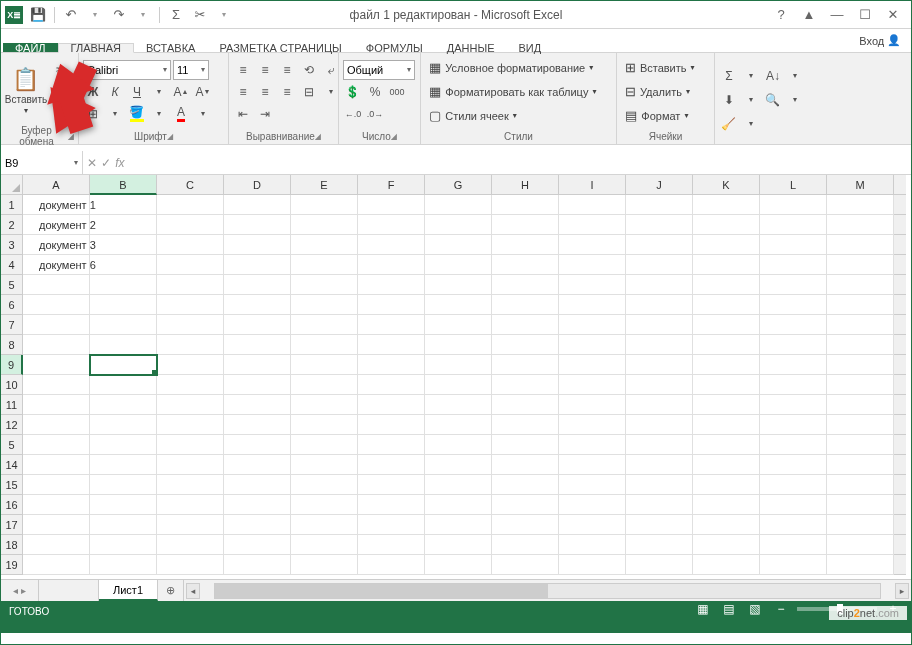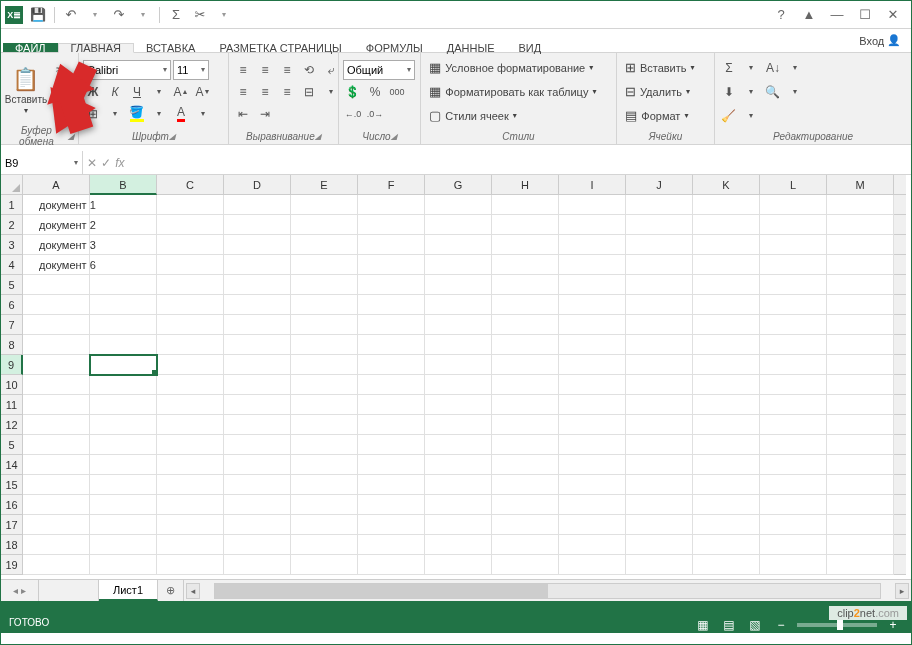--- a/index.html
+++ b/index.html
@@ -23,21 +23,21 @@
   .signin { margin-left: auto; padding: 0 10px; font-size: 11px; display: flex; align-items: center; color: #444; }
 
   
   .arrow-pointer { position: absolute; left: 40px; top: 56px; z-index: 100; pointer-events: none; }
   .arrow-pointer svg { filter: drop-shadow(2px 2px 3px rgba(0,0,0,0.4)); }
 
   
   .ribbon { height: 92px; background: #f1f1f1; display: flex; border-bottom: 1px solid #d4d4d4; font-size: 11px; }
   .group { border-right: 1px solid #d4d4d4; display: flex; flex-direction: column; padding: 2px 4px 0 4px; }
   .group-body { flex: 1; display: flex; gap: 4px; }
-  .group-label { height: 16px; text-align: center; font-size: 10px; color: #666; display: flex; justify-content: center; align-items: center; gap: 0; font-style: italic; }
+  .group-label { height: 16px; text-align: center; font-size: 10px; color: #666; display: flex; justify-content: center; align-items: center; gap: 0; }
   .group-label .dlg { font-size: 8px; color: #888; cursor: pointer; }
   .bigbtn { width: 42px; display: flex; flex-direction: column; align-items: center; justify-content: center; gap: 2px; cursor: pointer; color: #444; font-size: 10px; text-align: center; line-height: 1.1; }
   .bigbtn .ico { font-size: 22px; }
   .col { display: flex; flex-direction: column; gap: 2px; justify-content: center; }
   .row { display: flex; gap: 2px; align-items: center; }
   .sbtn { width: 20px; height: 20px; display: flex; align-items: center; justify-content: center; font-size: 12px; color: #555; cursor: pointer; border: 1px solid transparent; }
   .combo { height: 20px; border: 1px solid #ababab; background: #fff; display: flex; align-items: center; padding: 0 3px; font-size: 11px; cursor: pointer; }
   .combo .dd { margin-left: auto; font-size: 8px; color: #666; padding-left: 4px; }
   .txtbtn { height: 20px; display: flex; align-items: center; gap: 4px; padding: 0 4px; font-size: 11px; color: #444; cursor: pointer; }
   .txtbtn .ico { font-size: 13px; }
@@ -71,21 +71,21 @@
   .sheet-tabs { height: 22px; border-top: 1px solid #ccc; display: flex; align-items: stretch; font-size: 11px; background: #f1f1f1; }
   .tab-nav { width: 38px; display: flex; align-items: center; justify-content: center; gap: 4px; color: #888; font-size: 10px; border-right: 1px solid #ccc; }
   .sheet-tab { padding: 0 14px; background: #fff; border-right: 1px solid #ccc; display: flex; align-items: center; border-bottom: 2px solid #217346; cursor: pointer; }
   .sheet-add { width: 26px; display: flex; align-items: center; justify-content: center; color: #666; cursor: pointer; border-right: 1px solid #ccc; }
   .hscroll-region { flex: 1; display: flex; align-items: center; background: #f1f1f1; padding: 0 2px; }
   .hscroll { flex: 1; height: 16px; background: #e8e8e8; border: 1px solid #ccc; position: relative; margin: 0 14px; }
   .hscroll-thumb { position: absolute; left: 0; top: 0; height: 100%; width: 50%; background: #cdcdcd; }
   .scroll-arrow { width: 14px; height: 16px; background: #e8e8e8; border: 1px solid #ccc; display: flex; align-items: center; justify-content: center; font-size: 9px; color: #666; cursor: pointer; }
 
   
-  .statusbar { height: 24px; background: #217346; color: #fff; display: flex; align-items: flex-start; font-size: 10px; padding: 16px 8px; }
+  .statusbar { height: 24px; background: #217346; color: #fff; display: flex; align-items: flex-end; font-size: 10px; padding: 16px 8px; }
   .status-left { text-transform: uppercase; }
   .status-right { margin-left: auto; display: flex; align-items: center; gap: 6px; }
   .view-btn { width: 20px; height: 16px; display: flex; align-items: center; justify-content: center; cursor: pointer; font-size: 12px; }
   .zoom-slider { width: 80px; height: 4px; background: rgba(255,255,255,0.4); position: relative; }
   .zoom-slider::after { content: ""; position: absolute; left: 50%; top: -3px; width: 6px; height: 10px; background: #fff; }
 
   
   .watermark { position: absolute; right: 4px; bottom: 24px; font-size: 11px; font-family: Arial; color: #555; background: rgba(255,255,255,0.85); padding: 1px 8px; z-index: 200; }
   .watermark .o { color: #f7941d; font-weight: bold; }
 </style>
@@ -99,20 +99,21 @@
     <div class="qat-sep"></div>
     <div class="qat-btn">↶</div>
     <div class="qat-btn" style="font-size:8px;color:#999">▾</div>
     <div class="qat-btn">↷</div>
     <div class="qat-btn" style="font-size:8px;color:#999">▾</div>
     <div class="qat-sep"></div>
     <div class="qat-btn">Σ</div>
     <div class="qat-btn">✂</div>
     <div class="qat-btn" style="font-size:8px;color:#999">▾</div>
   </div>
+  <div class="title-text">файл 1 редактирован - Microsoft Excel</div>
   <div class="winctrl">
     <div>?</div>
     <div>▲</div>
     <div>—</div>
     <div>☐</div>
     <div>✕</div>
   </div>
 </div>
 
 <div class="ribbon-tabs">
@@ -311,23 +312,20 @@
         <div class="sbtn">⬇</div>
             <div class="sbtn" style="font-size:8px">▾</div>
         <div class="sbtn">🔍</div>
             <div class="sbtn" style="font-size:8px">▾</div>
       </div>
       <div class="row">
         <div class="sbtn">🧹</div>
             <div class="sbtn" style="font-size:8px">▾</div>
       </div>
     </div>
-      </div>
-    <div class="group-label">
-        <span>Редактирование</span>
       </div>
   </div>
 </div>
 
 <div class="spacer1"></div>
 
 <div class="formula-row">
   <div class="namebox">
       <span>B9</span>
       <span class="dd">▾</span>

